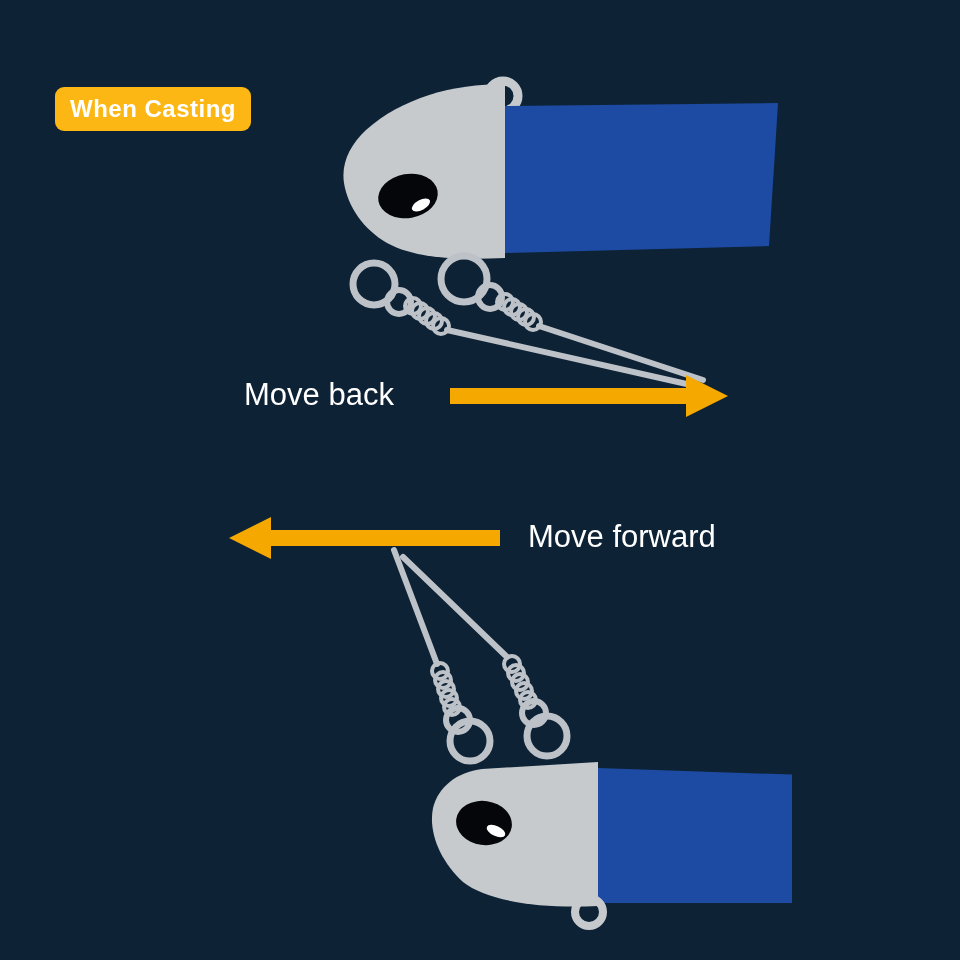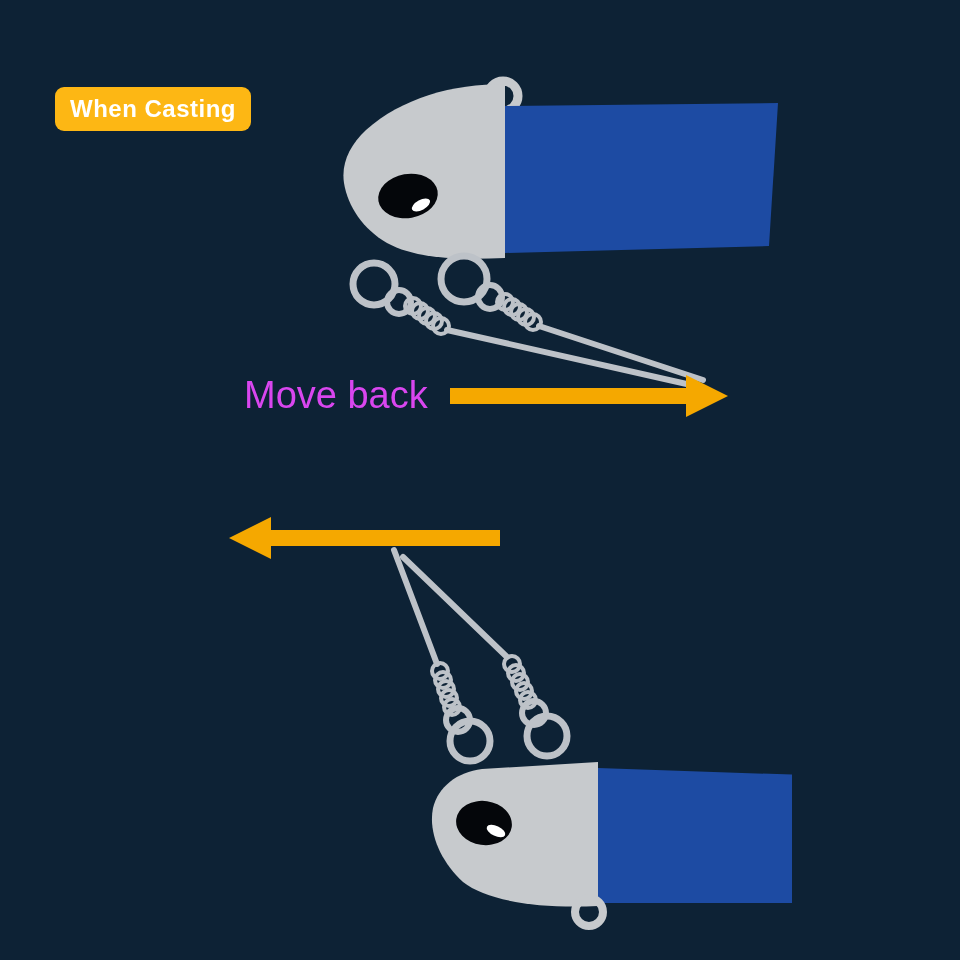--- a/index.html
+++ b/index.html
@@ -23,22 +23,22 @@
     font-weight:bold;
     font-size:24px;
     line-height:1;
     padding:10px 15px;
     border-radius:9px;
     letter-spacing:0.5px;
     white-space:nowrap;
   }
   .instruction {
     position:absolute;
-    color:#d946ef;
-    font-size:38px;
+    color:#ffffff;
+    font-size:31px;
     line-height:36px;
     white-space:nowrap;
   }
 </style>
 </head>
 <body>
 
 <div class="stage">
 
   <svg width="960" height="960" viewBox="0 0 960 960" xmlns="http://www.w3.org/2000/svg">
@@ -117,14 +117,15 @@
 
       <circle cx="589" cy="912" r="14" fill="none" stroke="#c7cacd" stroke-width="8"></circle>
     </g>
   </svg>
 
   <div class="badge" style="left:55px; top:87px;">When Casting</div>
 
   <div class="instruction" style="left:244px; top:377px;">Move back</div>
 
 
+  <div class="instruction" style="left:528px; top:519px;">Move forward</div>
 
 </div>
 
 </body></html>

